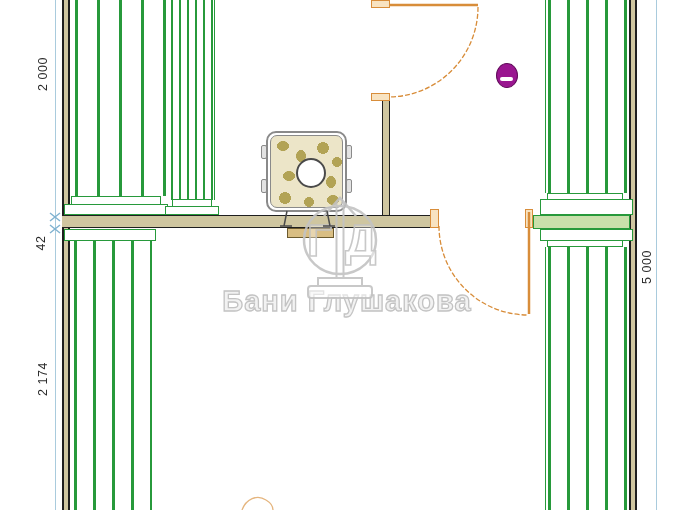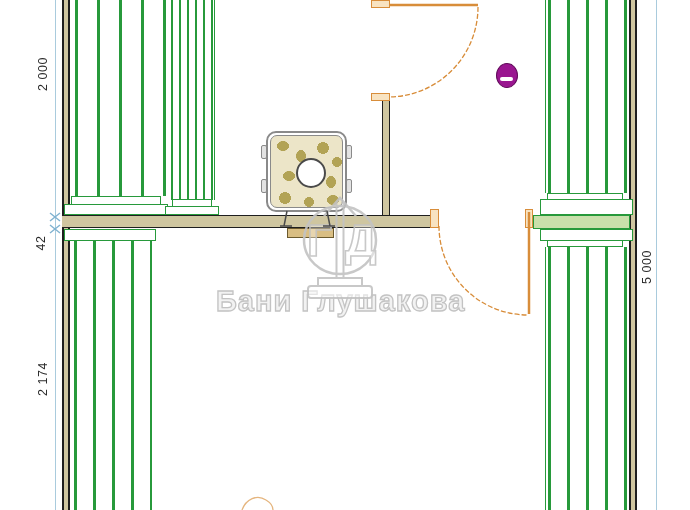--- a/index.html
+++ b/index.html
@@ -73,21 +73,21 @@
   .handle{width:6px;height:14px;background:#e3e3e3;border:1px solid var(--stove-gray);border-radius:2px;}
   .firebox{left:287px;top:228px;width:47px;height:10px;background:var(--firebox-tan);
     border:1px solid #6b5a2e;z-index:12;}
 
   
   .lamp{left:496px;top:63px;width:22px;height:25px;border-radius:50%;
     background:var(--lamp-purple);border:1.5px solid #5f0a58;z-index:18;}
   .lamp-slot{left:3px;top:13px;width:13px;height:4px;background:#fff;border-radius:2px;}
 
   
-  .wm-text{left:216px;top:285px;width:262px;z-index:8;
+  .wm-text{left:216px;top:285px;width:262px;text-align:center;z-index:8;
     font-size:29px;font-weight:bold;color:#f2f2f2;letter-spacing:1px;
     -webkit-text-stroke:1.3px var(--watermark-gray);white-space:nowrap;}
   .wm-logo{left:296px;top:186px;z-index:25;opacity:.9;}
   .overlay{left:0;top:0;z-index:30;pointer-events:none;}
   .z10{z-index:10}.z12{z-index:12}.z15{z-index:15}.z5{z-index:5}.z40{z-index:40}
 </style>
 </head>
 <body>
 
 <div id="canvas">

